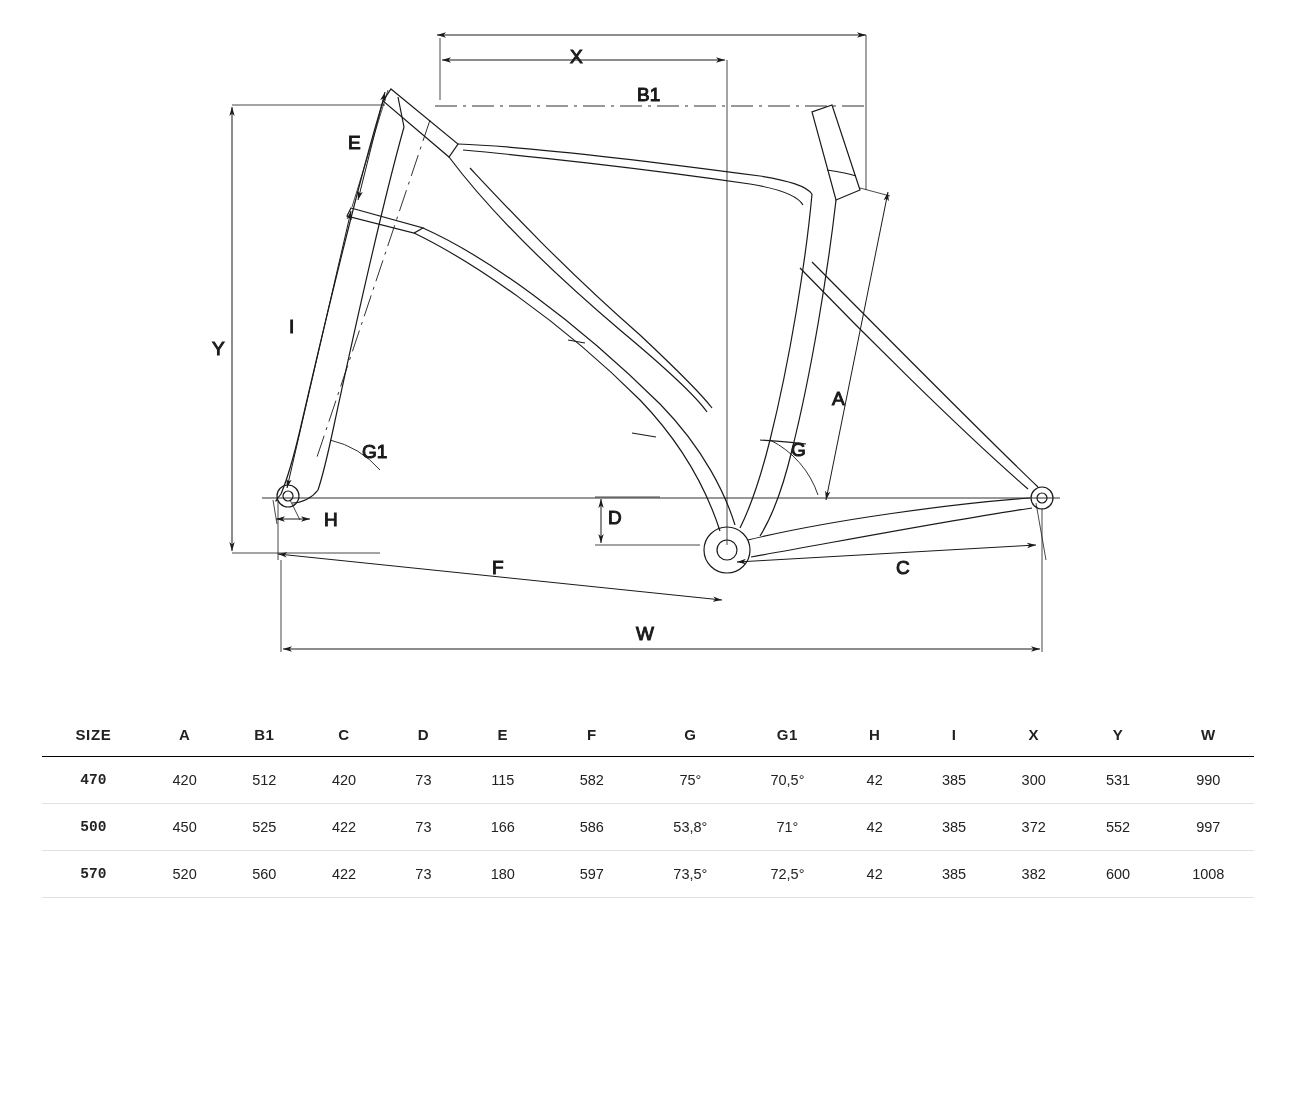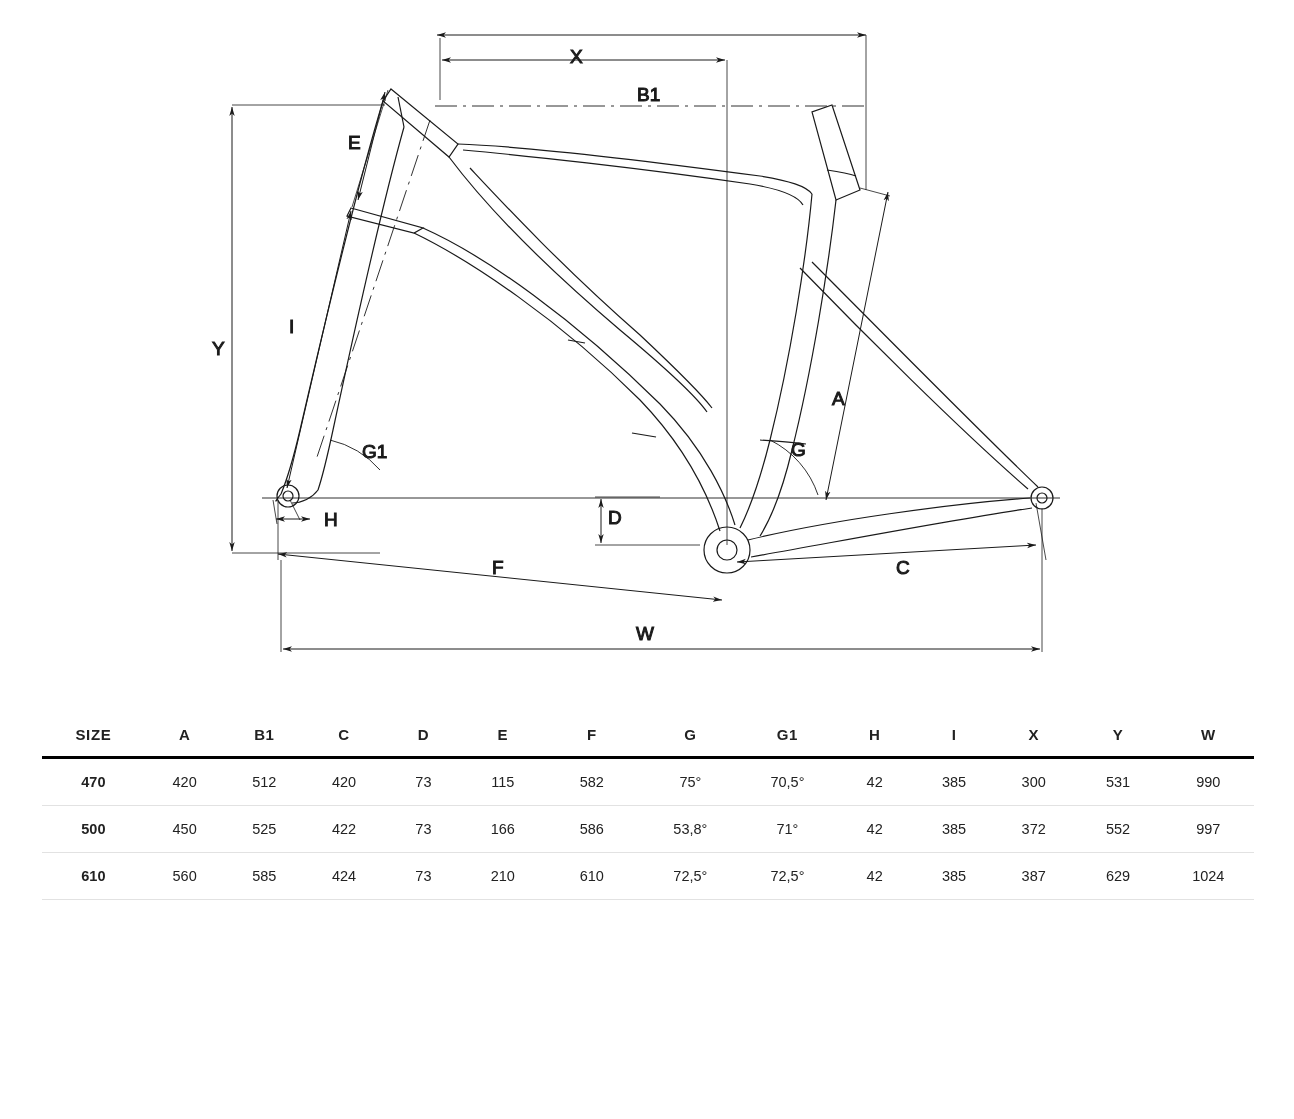--- a/index.html
+++ b/index.html
@@ -49,27 +49,28 @@
     height: 46px;
     vertical-align: middle;
     font-weight: normal;
     color: #222;
   }
   table.geo thead th {
     font-weight: bold;
     font-size: 15px;
     letter-spacing: 0.6px;
     height: 44px;
-    border-bottom: 3px solid #000000;
+    border-bottom: 1px solid #000000;
   }
   table.geo tbody tr {
     border-bottom: 1px solid #e2e2e2;
   }
   table.geo tbody td.size-cell {
     font-weight: bold;
+    font-family: Liberation Mono, monospace;
   }
   table.geo col.c-size { width: 108px; }
   table.geo col.c-rest { width: 84px; }
   table.geo col.c-f { width: 104px; }
   table.geo col.c-g { width: 104px; }
   table.geo col.c-g1 { width: 100px; }
   table.geo col.c-y { width: 94px; }
   table.geo col.c-w { width: 96px; }
 </style>
 </head>
@@ -292,30 +293,30 @@
         <td>586</td>
         <td>53,8°</td>
         <td>71°</td>
         <td>42</td>
         <td>385</td>
         <td>372</td>
         <td>552</td>
         <td>997</td>
       </tr>
       <tr>
-        <td class="size-cell">610</td>
+        <td class="size-cell">570</td>
+        <td>520</td>
         <td>560</td>
-        <td>585</td>
-        <td>424</td>
+        <td>422</td>
         <td>73</td>
-        <td>210</td>
-        <td>610</td>
-        <td>72,5°</td>
+        <td>180</td>
+        <td>597</td>
+        <td>73,5°</td>
         <td>72,5°</td>
         <td>42</td>
         <td>385</td>
-        <td>387</td>
-        <td>629</td>
-        <td>1024</td>
+        <td>382</td>
+        <td>600</td>
+        <td>1008</td>
       </tr>
     </tbody>
   </table>
 </div>
 
 </body></html>

